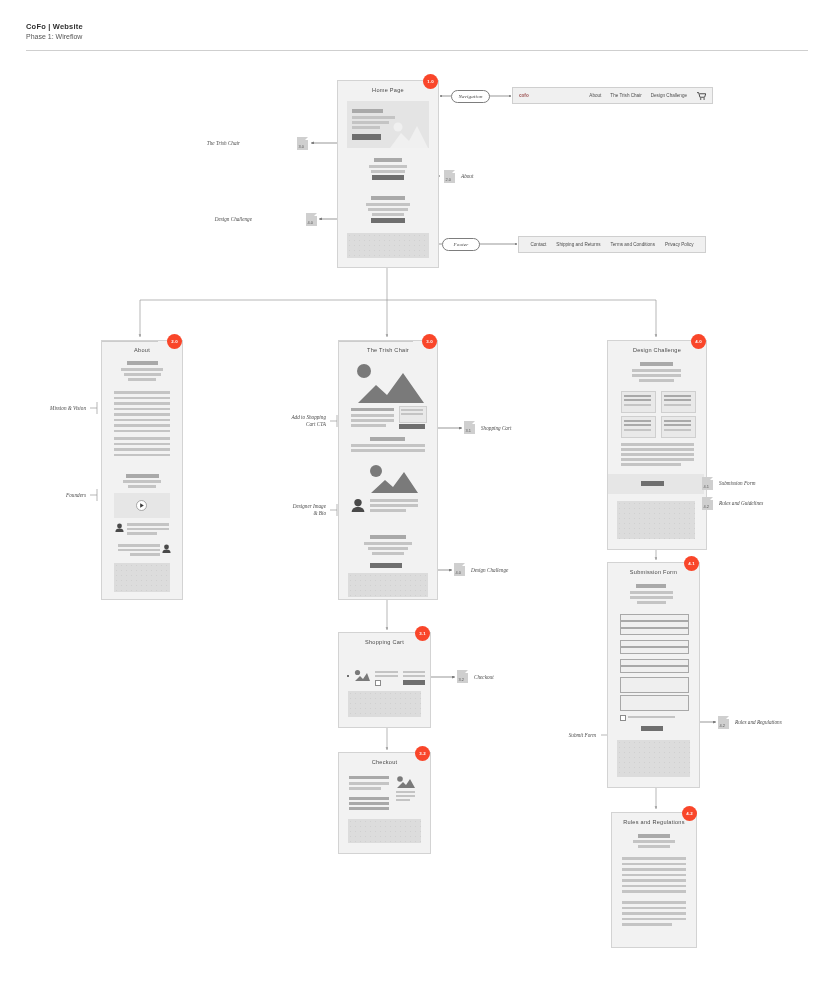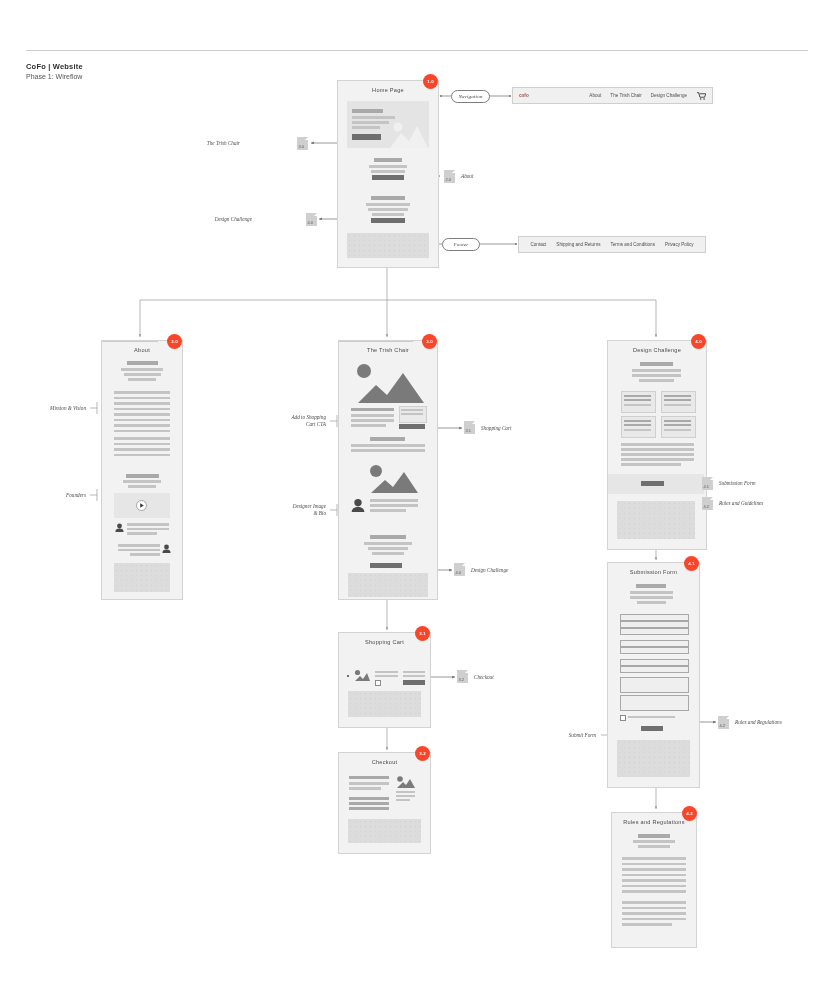--- a/index.html
+++ b/index.html
@@ -7,21 +7,21 @@
     width:834px;height:1000px;
     background:#ffffff;
     font-family:"Liberation Sans", sans-serif;
     color:#3b3b3b;
     overflow:hidden;
     position:relative;
   }
   #stage{position:absolute;left:0;top:0;width:834px;height:1000px;}
 
   
-  .hdr{position:absolute;left:26px;top:22px;margin-top:40px;}
+  .hdr{position:absolute;left:26px;top:22px;}
   .hdr .t1{font-size:7.5px;font-weight:bold;letter-spacing:.2px;color:#2f2f2f;line-height:10px;}
   .hdr .t2{font-size:7px;color:#555;line-height:10px;}
   .hdr-rule{position:absolute;left:26px;top:50px;width:782px;height:1px;background:#cfcfcf;}
 
   
   .node{position:absolute;background:#f2f2f2;border:1px solid #d3d3d3;
         background-image:radial-gradient(#e2e2e2 .6px, transparent .6px);
         background-size:4px 4px;}
   .node-title{position:absolute;left:0;right:0;text-align:center;
      font-size:5.6px;color:#4a4a4a;letter-spacing:.25px;}

